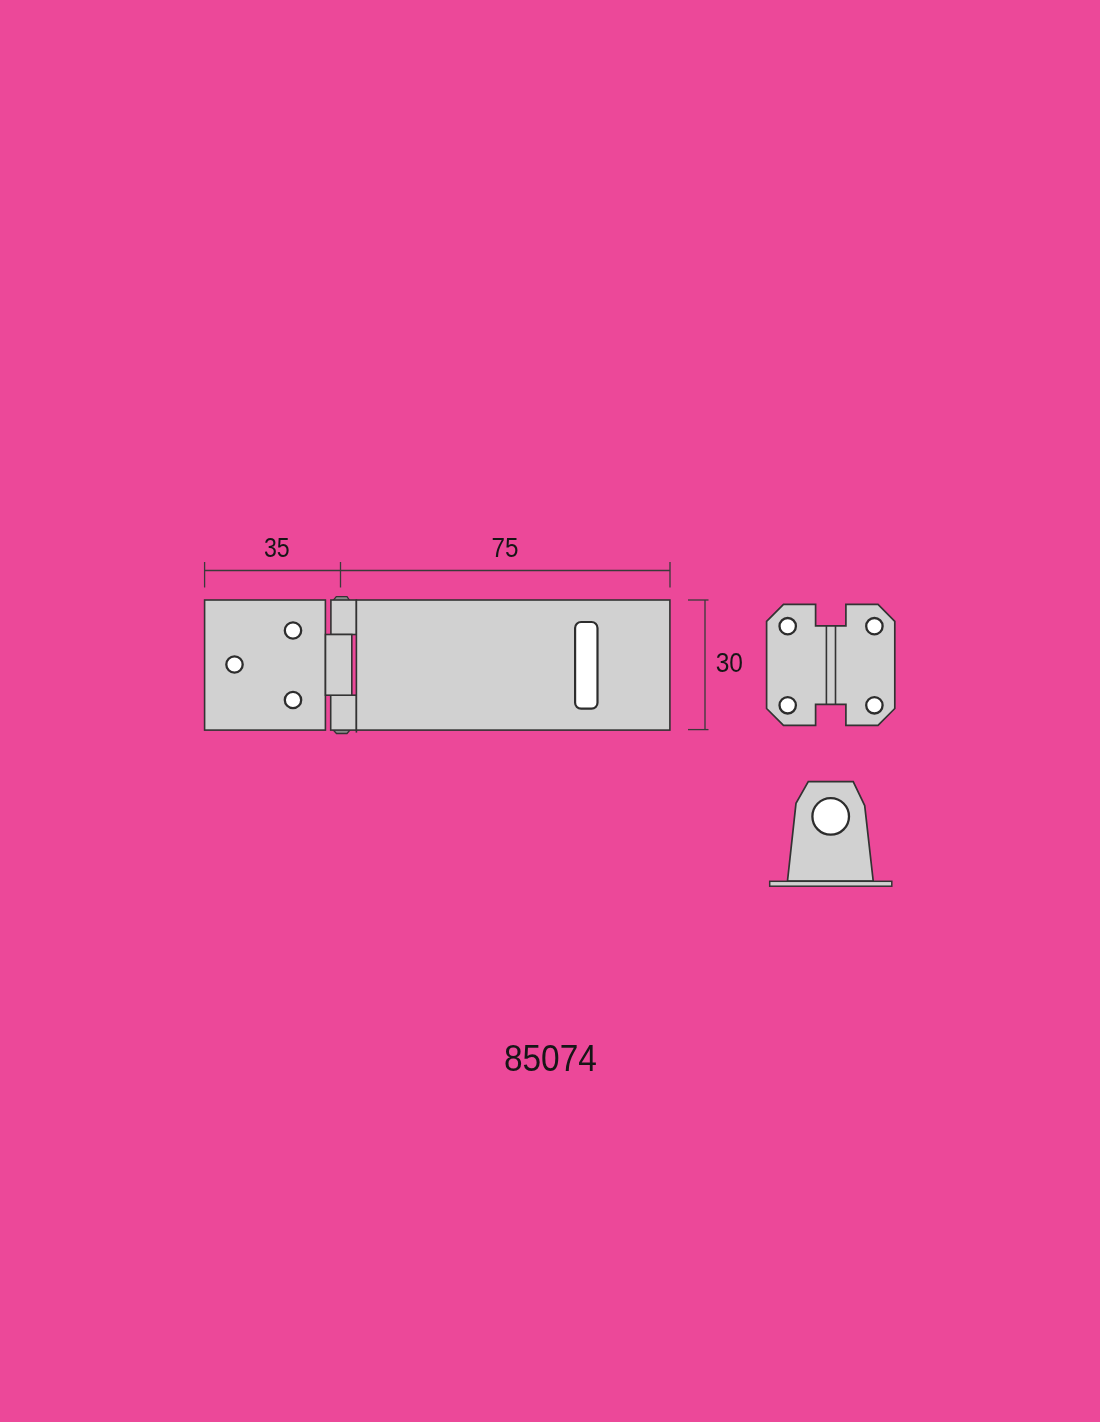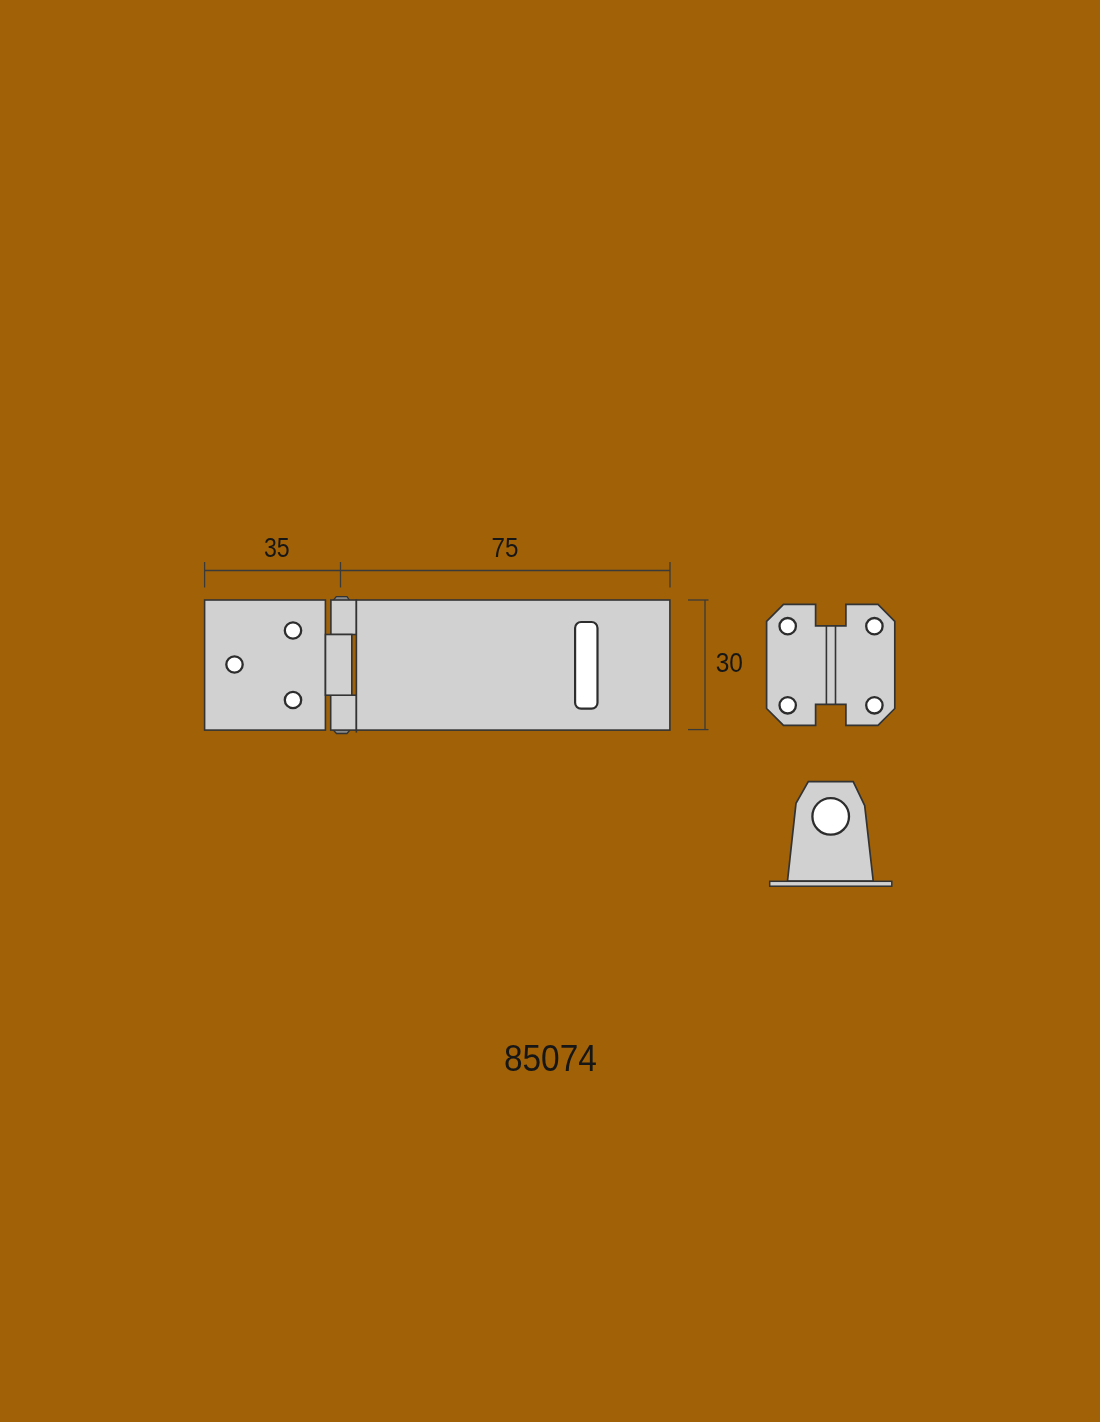--- a/index.html
+++ b/index.html
@@ -1,16 +1,16 @@
 <!DOCTYPE html>
 <html><head>
 <meta charset="utf-8">
 <style>
   html,body{margin:0;padding:0;background:#ffffff;}
-  .page{position:relative;width:1100px;height:1422px;background:#a16207;overflow:hidden;}
+  .page{position:relative;width:1100px;height:1422px;background:#ec4899;overflow:hidden;}
   svg text{font-family:"Liberation Sans",sans-serif;fill:#161616;}
 </style>
 </head>
 <body>
 <div class="page">
 <svg width="1100" height="1422" viewBox="0 0 1100 1422" xmlns="http://www.w3.org/2000/svg">
 
   <g stroke="#3a3a3a" stroke-width="1.3" fill="none">
     <line x1="204.6" y1="570.5" x2="670" y2="570.5"></line>
     <line x1="204.6" y1="562" x2="204.6" y2="587.5"></line>

